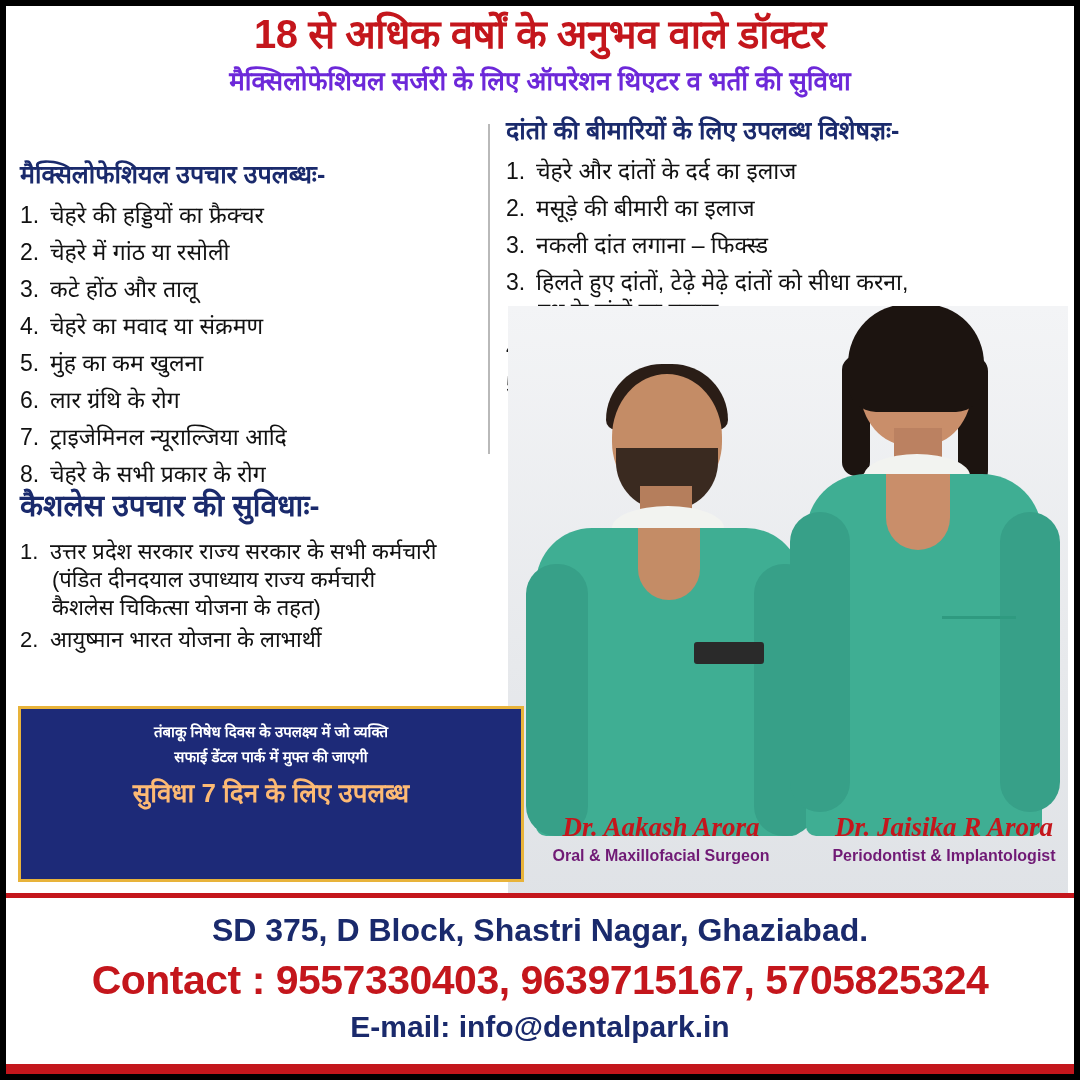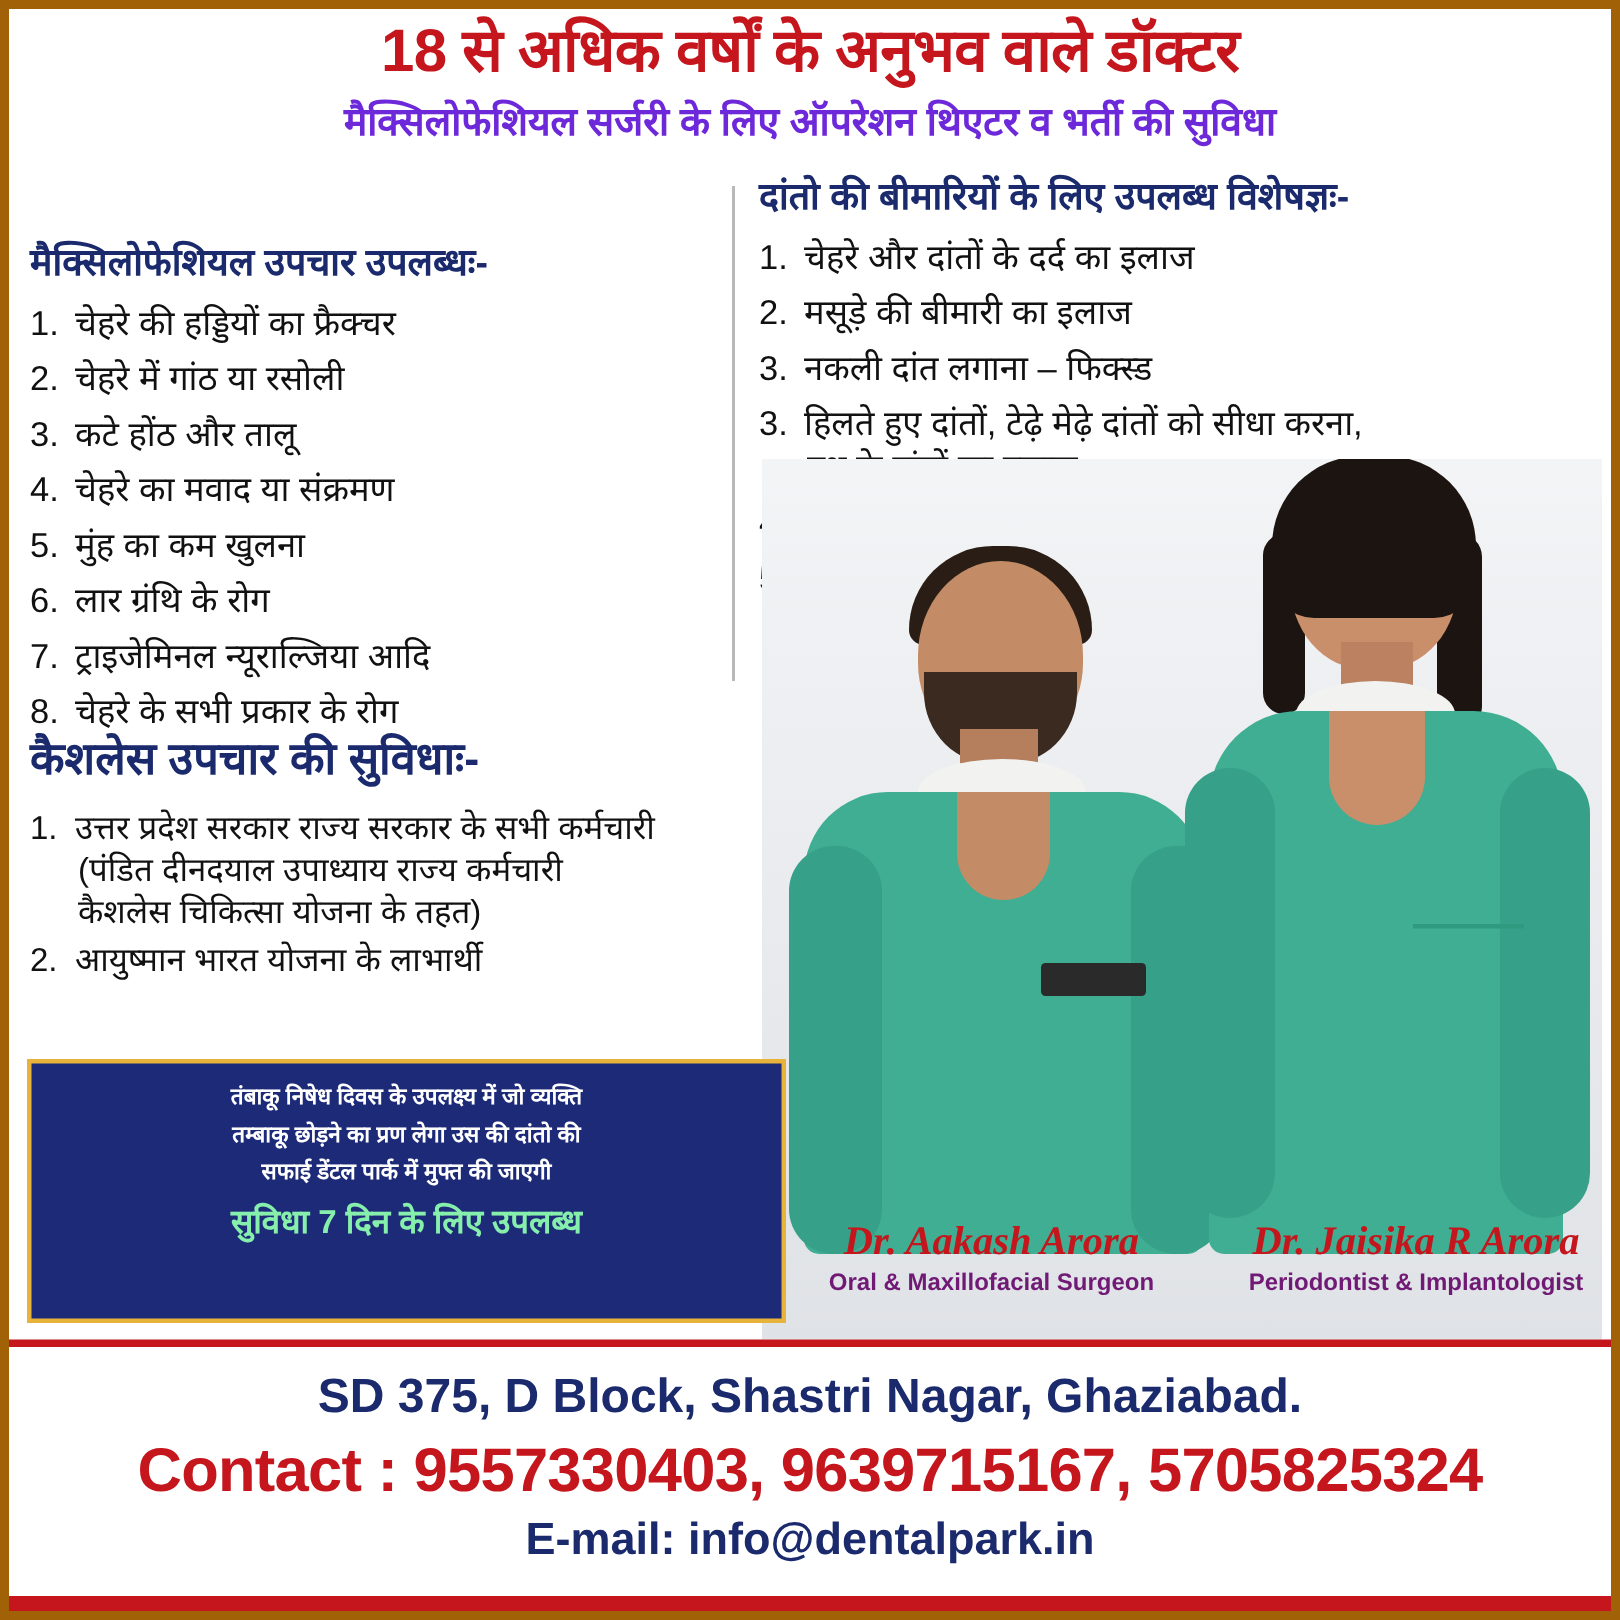--- a/index.html
+++ b/index.html
@@ -6,21 +6,21 @@
   body{
     width:1080px;height:1080px;
     font-family:"Liberation Sans", sans-serif;
     background:#ffffff;
     overflow:hidden;
     position:relative;
   }
   .poster{
     position:absolute;inset:0;
     background:#ffffff;
-    border:6px solid #a16207;
+    border:6px solid #000000;
     box-sizing:border-box;
   }
   
   .header{
     position:absolute;top:0;left:0;right:0;height:100px;
     text-align:center;
     padding-top:6px;
     box-sizing:border-box;
   }
   .headline{
@@ -90,22 +90,22 @@
     padding-top:14px;
   }
   .notice p{
     margin:0 0 6px 0;
     color:#ffffff;
     font-size:15px;
     line-height:1.25;
     font-weight:bold;
   }
   .notice .highlight{
-    color:#86efac;
-    font-size:22px;
+    color:#fdba74;
+    font-size:26px;
     font-weight:bold;
     margin-top:10px;
   }
   
   .photo{
     position:absolute;right:6px;top:300px;width:560px;height:600px;
     overflow:hidden;
   }
   .photo-bg{
     position:absolute;inset:0;
@@ -295,21 +295,20 @@
       <div class="body"></div>
       <div class="vneck"></div>
       <div class="armL"></div>
       <div class="armR"></div>
       <div class="pocket"></div>
     </div>
   </div>
 
   <div class="notice">
     <p>तंबाकू निषेध दिवस के उपलक्ष्य में जो व्यक्ति</p>
-    <p>तम्बाकू छोड़ने का प्रण लेगा उस की दांतो की</p>
     <p>सफाई डेंटल पार्क में मुफ्त की जाएगी</p>
     <p class="highlight">सुविधा 7 दिन के लिए उपलब्ध</p>
   </div>
 
   <div class="names">
     <div class="name-block left">
       <div class="doc-name">Dr. Aakash Arora</div>
       <div class="doc-role">Oral &amp; Maxillofacial Surgeon</div>
     </div>
     <div class="name-block right">

